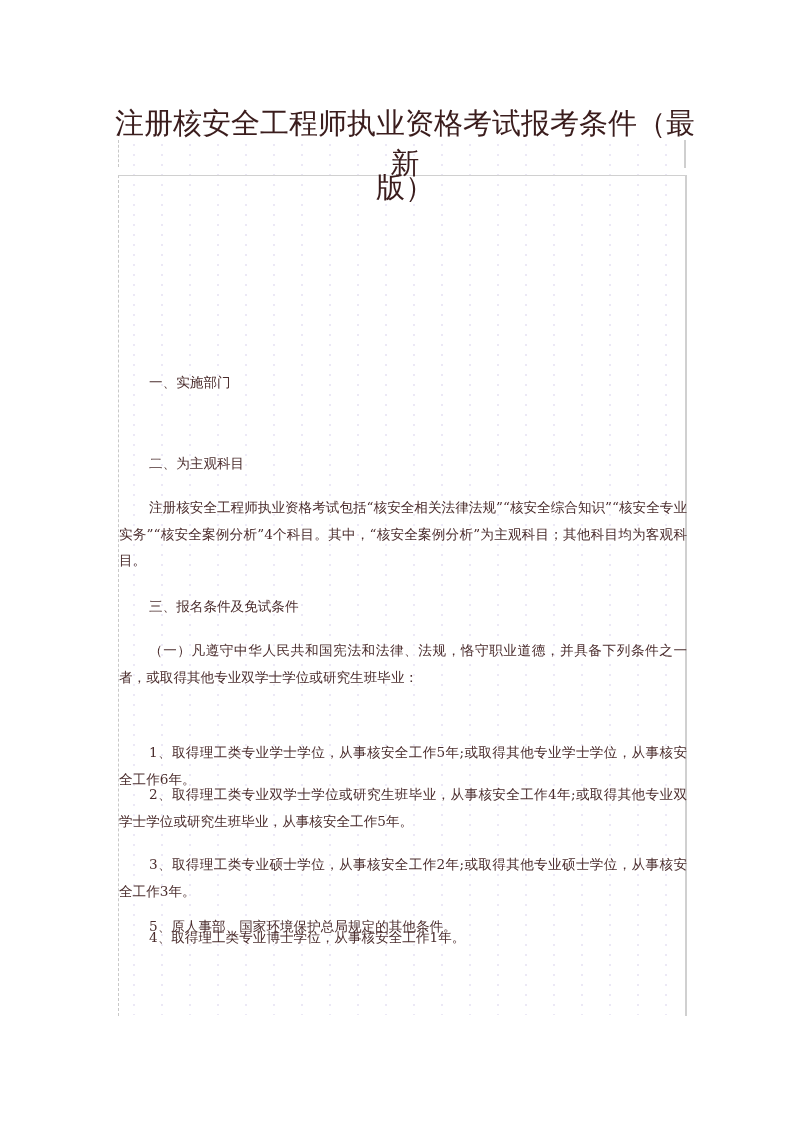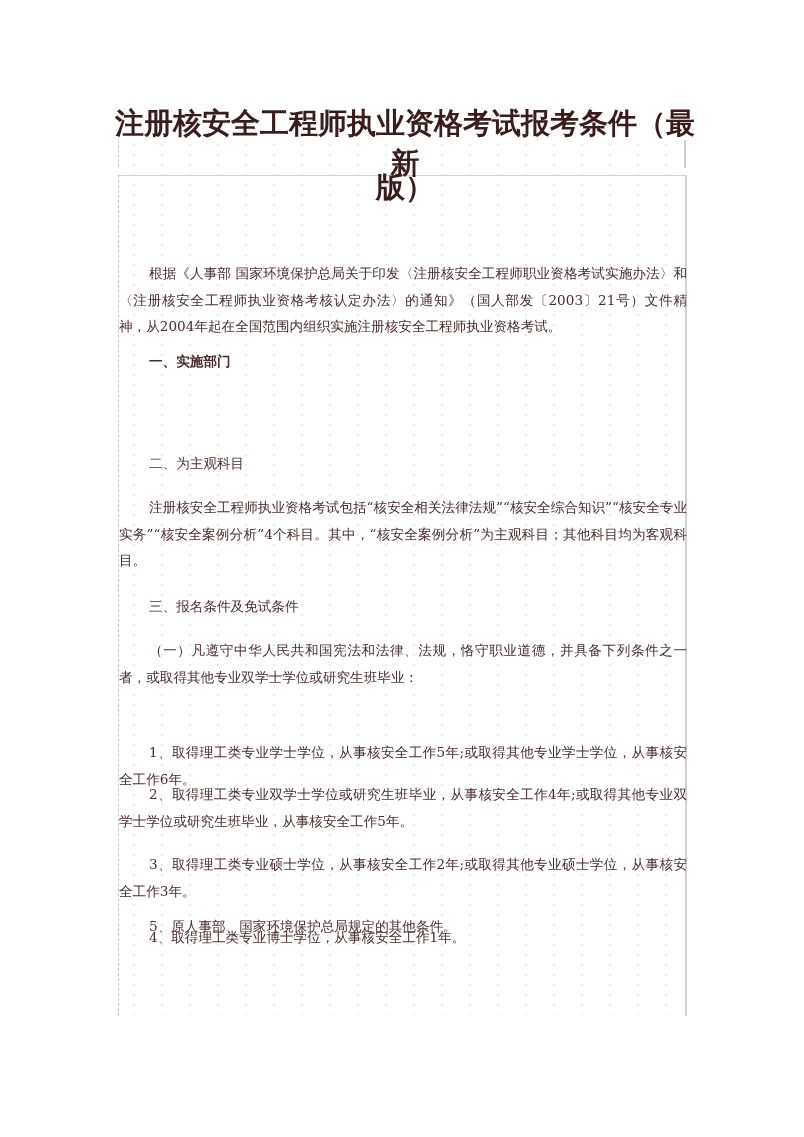--- a/index.html
+++ b/index.html
@@ -13,45 +13,42 @@
   .frame-top-right { position: absolute; left: 684px; top: 140px; width: 2px; height: 28px; background: #cfcfcf; }
   .frame-box { position: absolute; left: 118px; top: 175px; width: 566px; height: 840px;
                border-top: 1px solid #d0d0d0; border-left: 1px dashed #c8c8c8; border-right: 2px solid #d0d0d0; }
   .grid { position: absolute; left: 120px; top: 140px; width: 562px; height: 875px;
           background-image:
             radial-gradient(circle, rgba(200,190,230,0.55) 0.6px, transparent 0.9px);
           background-size: 28px 10px; pointer-events: none; }
 
   .title { position: absolute; left: 110px; width: 590px; text-align: center;
            font-family: "DejaVu Sans", "Liberation Sans", sans-serif;
-           font-size: 29px; color: #3a1c1c; letter-spacing: 0px; font-weight: bold; }
+           font-size: 29px; color: #3a1c1c; letter-spacing: 0px; }
   .title.l1 { top: 104px; }
   .title.l2 { top: 168px; }
 
   .body { position: absolute; left: 119px; width: 568px; color: #4a2c2c;
           font-size: 13.6px; line-height: 26.5px; }
   .p { margin: 0; text-align: justify; }
   .indent { text-indent: 30px; }
 </style>
 </head>
 <body>
 
 <div class="page">
   <div class="grid"></div>
   <div class="frame-top-left"></div>
   <div class="frame-top-right"></div>
   <div class="frame-box"></div>
 
   <div class="title l1">注册核安全工程师执业资格考试报考条件（最新</div>
   <div class="title l2">版）</div>
 
-  <div class="body" style="top:260px;">
-    <p class="p indent">根据《人事部 国家环境保护总局关于印发〈注册核安全工程师职业资格考试实施办法〉和〈注册核安全工程师执业资格考核认定办法〉的通知》（国人部发〔2003〕21号）文件精神，从2004年起在全国范围内组织实施注册核安全工程师执业资格考试。</p>
-  </div>
-  <div class="body" style="top:348px;font-weight:bold;">
+  <div class="body" style="top:369px;">
     <p class="p indent">一、实施部门</p>
   </div>
   <div class="body" style="top:450px;">
     <p class="p indent">二、为主观科目</p>
   </div>
   <div class="body" style="top:494px;">
     <p class="p indent">注册核安全工程师执业资格考试包括“核安全相关法律法规”“核安全综合知识”“核安全专业实务”“核安全案例分析”4个科目。其中，“核安全案例分析”为主观科目；其他科目均为客观科目。</p>
   </div>
   <div class="body" style="top:593px;">
     <p class="p indent">三、报名条件及免试条件</p>

